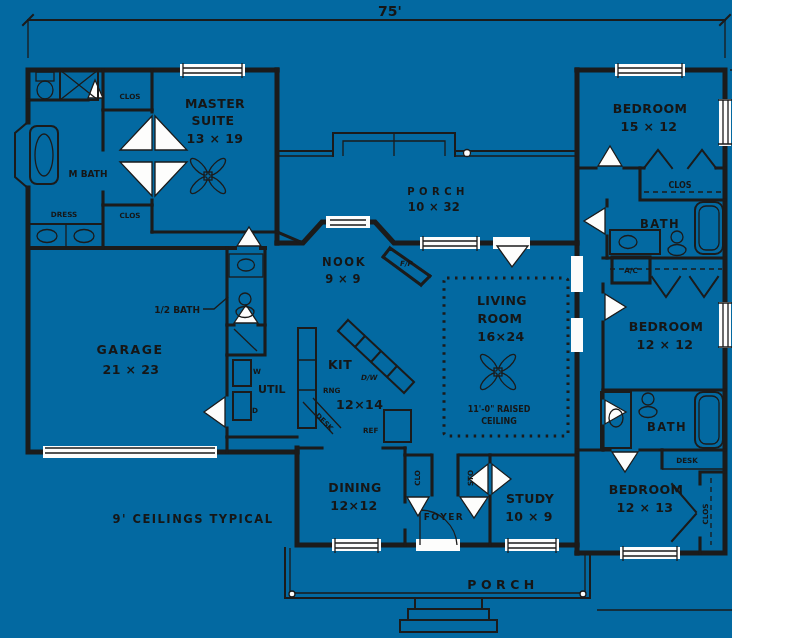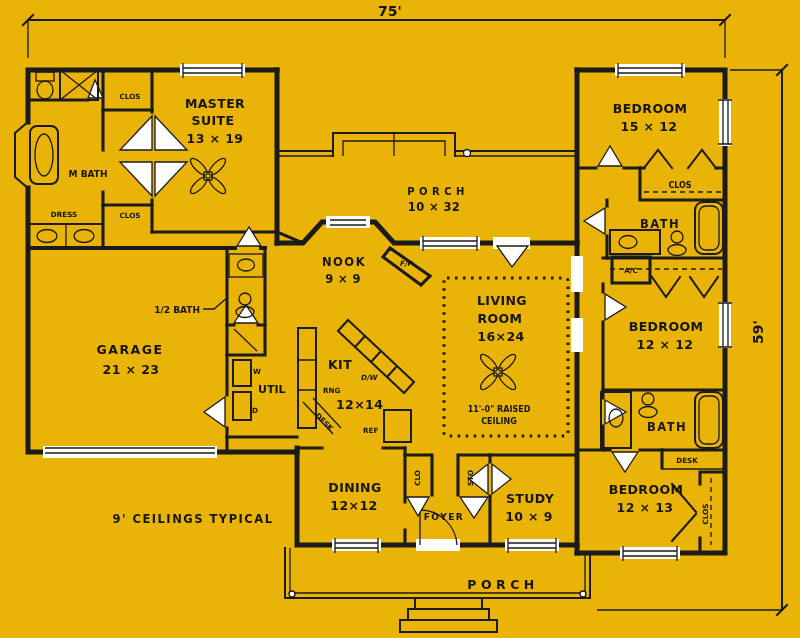--- a/index.html
+++ b/index.html
@@ -1,16 +1,16 @@
 <!DOCTYPE html>
 <html><head>
 <meta charset="utf-8">
 <style>
   html,body{margin:0;padding:0;background:#fff;}
-  .stage{width:800px;height:638px;background:#eab308;position:relative;overflow:hidden;}
+  .stage{width:732px;height:638px;background:#0369a1;position:relative;overflow:hidden;}
   svg{display:block;}
   
   .w5{stroke:#1b1b1b;stroke-width:5;fill:none;stroke-linecap:square}
   .w4{stroke:#1b1b1b;stroke-width:4;fill:none;stroke-linecap:square}
   .w3{stroke:#1b1b1b;stroke-width:3.1;fill:none;stroke-linecap:square}
   .w2{stroke:#1b1b1b;stroke-width:2;fill:none;stroke-linecap:square}
   .t{stroke:#1b1b1b;stroke-width:1.3;fill:none}
   .d{stroke:#1b1b1b;stroke-width:1.3;fill:none;stroke-dasharray:5 4}
   .dot{stroke:#1b1b1b;stroke-width:3;fill:none;stroke-dasharray:2.5 5.5}
   .wh{fill:#fdfdfc;stroke:none}

